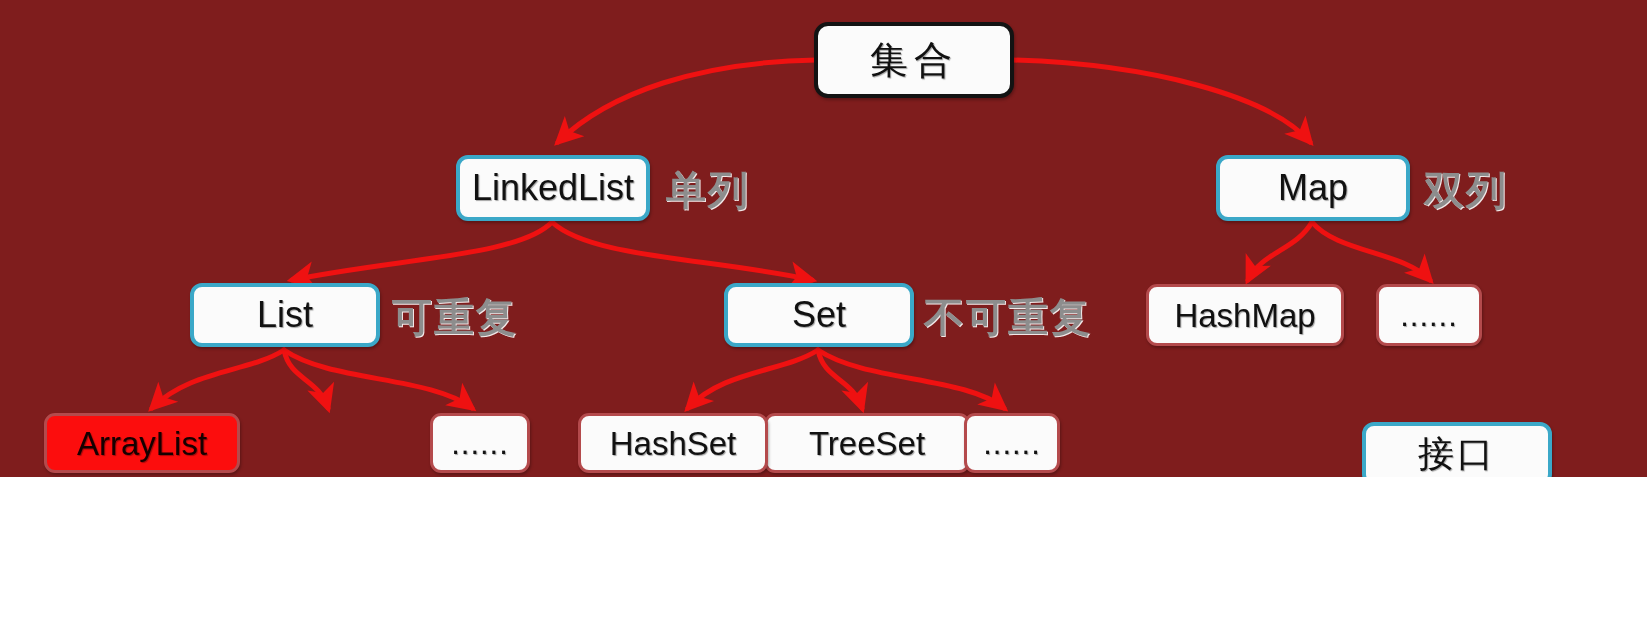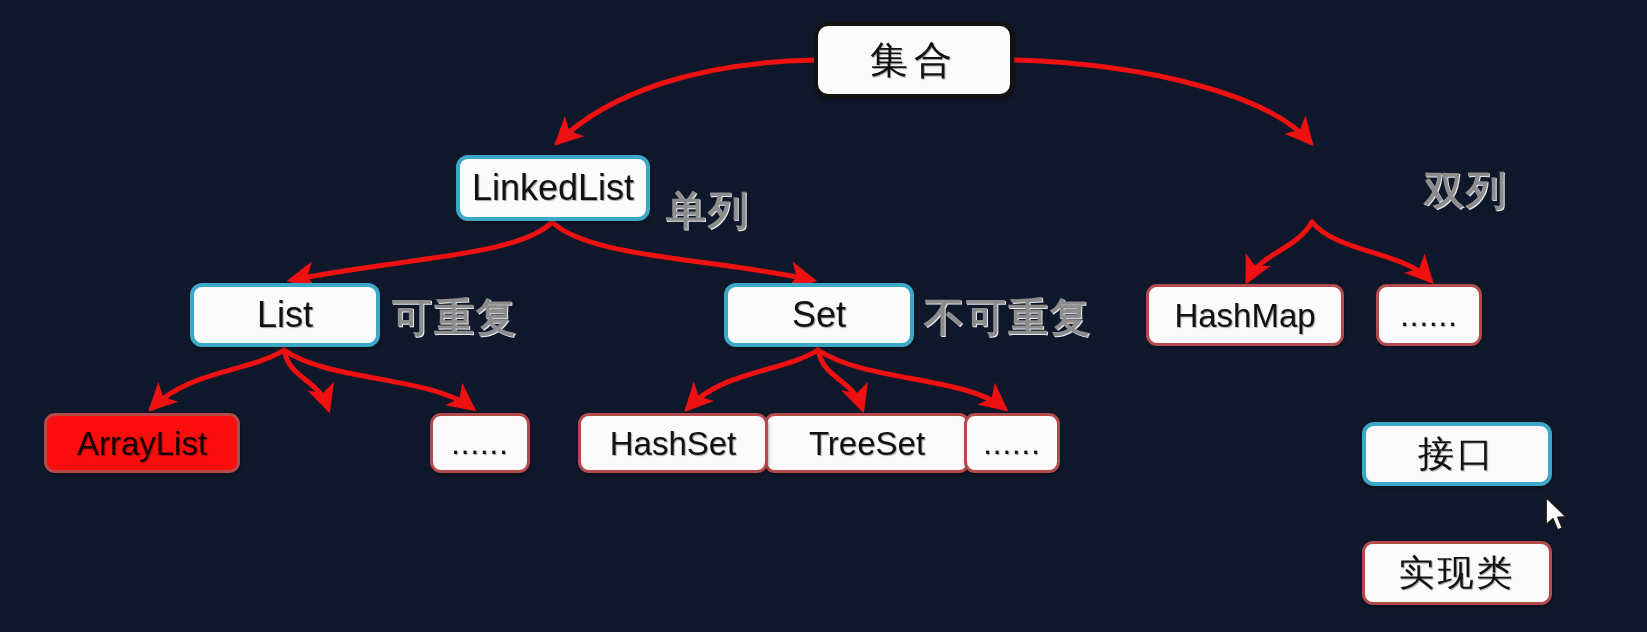--- a/index.html
+++ b/index.html
@@ -6,22 +6,22 @@
     margin: 0;
     padding: 0;
     background: #ffffff;
   }
   body {
     font-family: "Liberation Sans", "DejaVu Sans", sans-serif;
   }
   #canvas {
     position: relative;
     width: 1647px;
-    height: 632px;
-    background: #0f172a;
+    height: 477px;
+    background: #7f1d1d;
     overflow: hidden;
   }
   #edges {
     position: absolute;
     left: 0; top: 0;
     width: 1647px;
     height: 632px;
     pointer-events: none;
   }
   .node {
@@ -120,20 +120,23 @@
   </svg>
 
   <div class="node n-root" style="left:814px; top:22px; width:200px; height:76px;">
     <span class="lbl">集合</span>
   </div>
 
   <div class="node n-iface" style="left:456px; top:155px; width:194px; height:66px;">
     <span class="lbl">LinkedList</span>
   </div>
 
+  <div class="node n-iface" style="left:1216px; top:155px; width:194px; height:66px;">
+    <span class="lbl">Map</span>
+  </div>
 
   <div class="node n-iface" style="left:724px; top:283px; width:190px; height:64px;">
     <span class="lbl">Set</span>
   </div>
 
   <div class="node n-iface" style="left:190px; top:283px; width:190px; height:64px;">
     <span class="lbl">List</span>
   </div>
 
   <div class="node n-impl" style="left:1146px; top:284px; width:198px; height:62px;">
@@ -158,21 +161,21 @@
   </div>
 
   <div class="node n-impl" style="left:578px; top:413px; width:190px; height:60px;">
     <span class="lbl">HashSet</span>
   </div>
 
   <div class="node n-impl dots" style="left:964px; top:413px; width:96px; height:60px;">
     <span class="lbl">......</span>
   </div>
 
-  <div class="note" style="left:666px; top:163px;margin-top:20px;">单列</div>
+  <div class="note" style="left:666px; top:163px;">单列</div>
   <div class="note" style="left:392px; top:290px;">可重复</div>
   <div class="note" style="left:1424px; top:163px;">双列</div>
   <div class="note" style="left:924px; top:290px;">不可重复</div>
 
   <div class="node n-iface legend-box" style="left:1362px; top:422px; width:190px; height:64px;">
     <span class="lbl">接口</span>
   </div>
 
   <div class="node n-impl legend-box" style="left:1362px; top:513px; width:190px; height:64px;margin-top:28px;">
     <span class="lbl">实现类</span>

